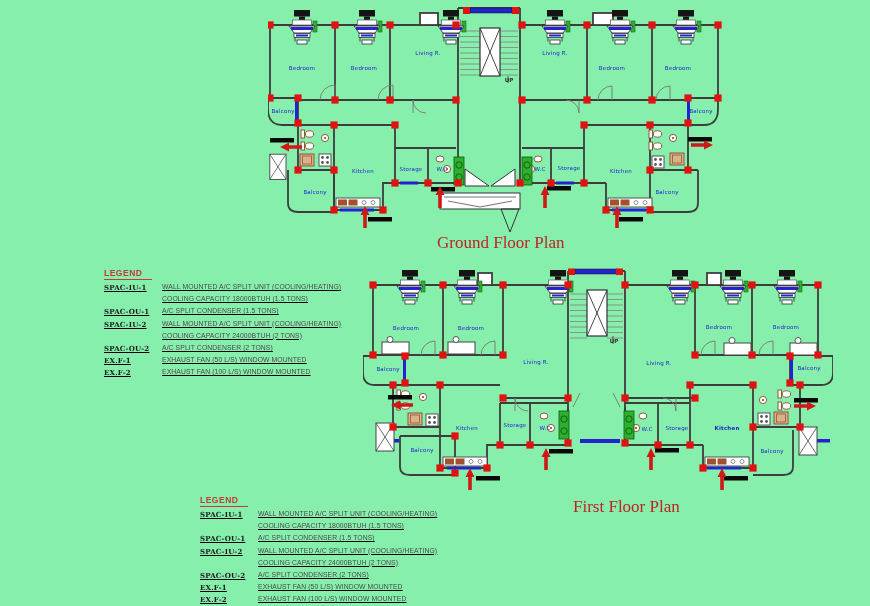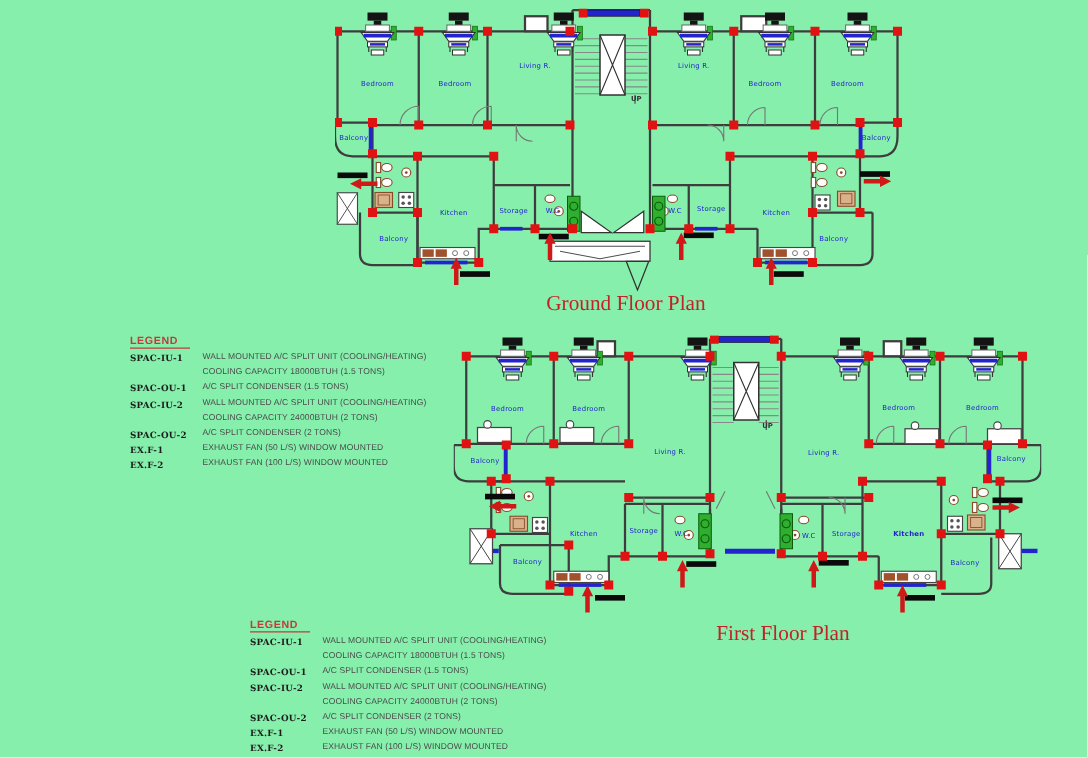--- a/index.html
+++ b/index.html
@@ -7,21 +7,21 @@
           font-family:"Liberation Sans",sans-serif;}
   .plan{position:absolute;}
   .plan svg{display:block;}
   .rlabel{position:absolute;font:500 5.5px "DejaVu Sans",sans-serif;color:#2222cc;
           transform:translate(-50%,-50%);white-space:nowrap;letter-spacing:.2px;}
   .rlabel.bold{font-weight:bold;}
   .uplabel{position:absolute;font:bold 5.5px "DejaVu Sans",sans-serif;color:#333;
            transform:translate(-50%,-50%);}
   .plan-title{position:absolute;font:17px "Liberation Serif",serif;color:#c22227;
               white-space:nowrap;}
-  .legend{position:absolute;}
+  .legend{position:absolute;text-decoration:underline;}
   .legend-header{display:inline-block;font:bold 8.5px "Liberation Sans",sans-serif;
                  color:#c23b3b;letter-spacing:.5px;border-bottom:1.2px solid #c23b3b;
                  padding:0 10px 1px 0;margin-bottom:3px;}
   .legend-row{display:flex;align-items:flex-start;height:12.2px;}
   .legend-label{width:58px;flex:0 0 58px;font:bold 7px "DejaVu Serif",serif;
                 color:#1c1c1c;letter-spacing:.2px;}
   .legend-desc{font:6.8px "Liberation Sans",sans-serif;color:#4a4a4a;letter-spacing:.1px;}
 </style>
 </head>
 <body>

